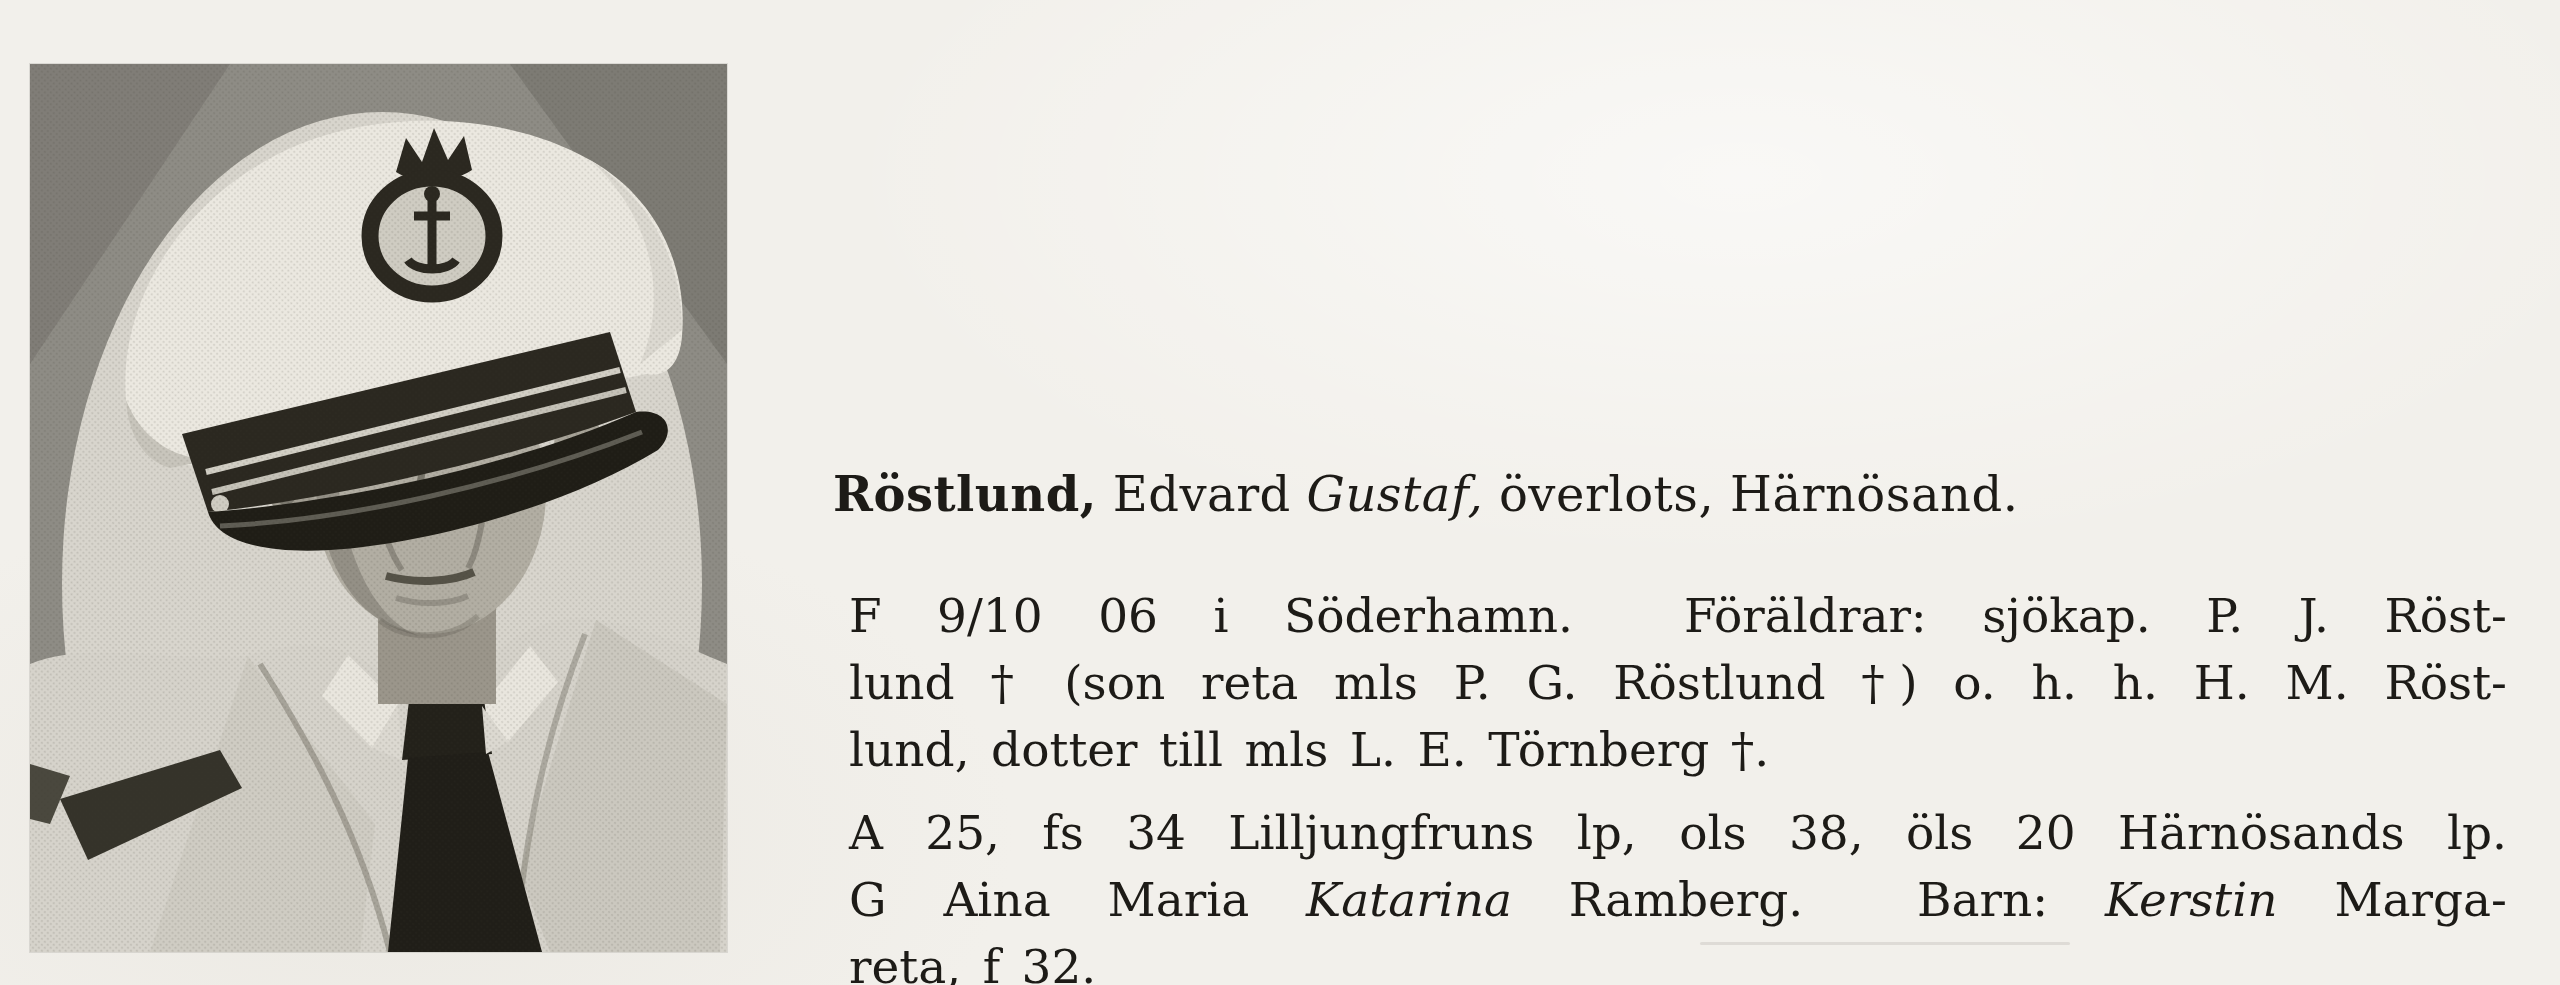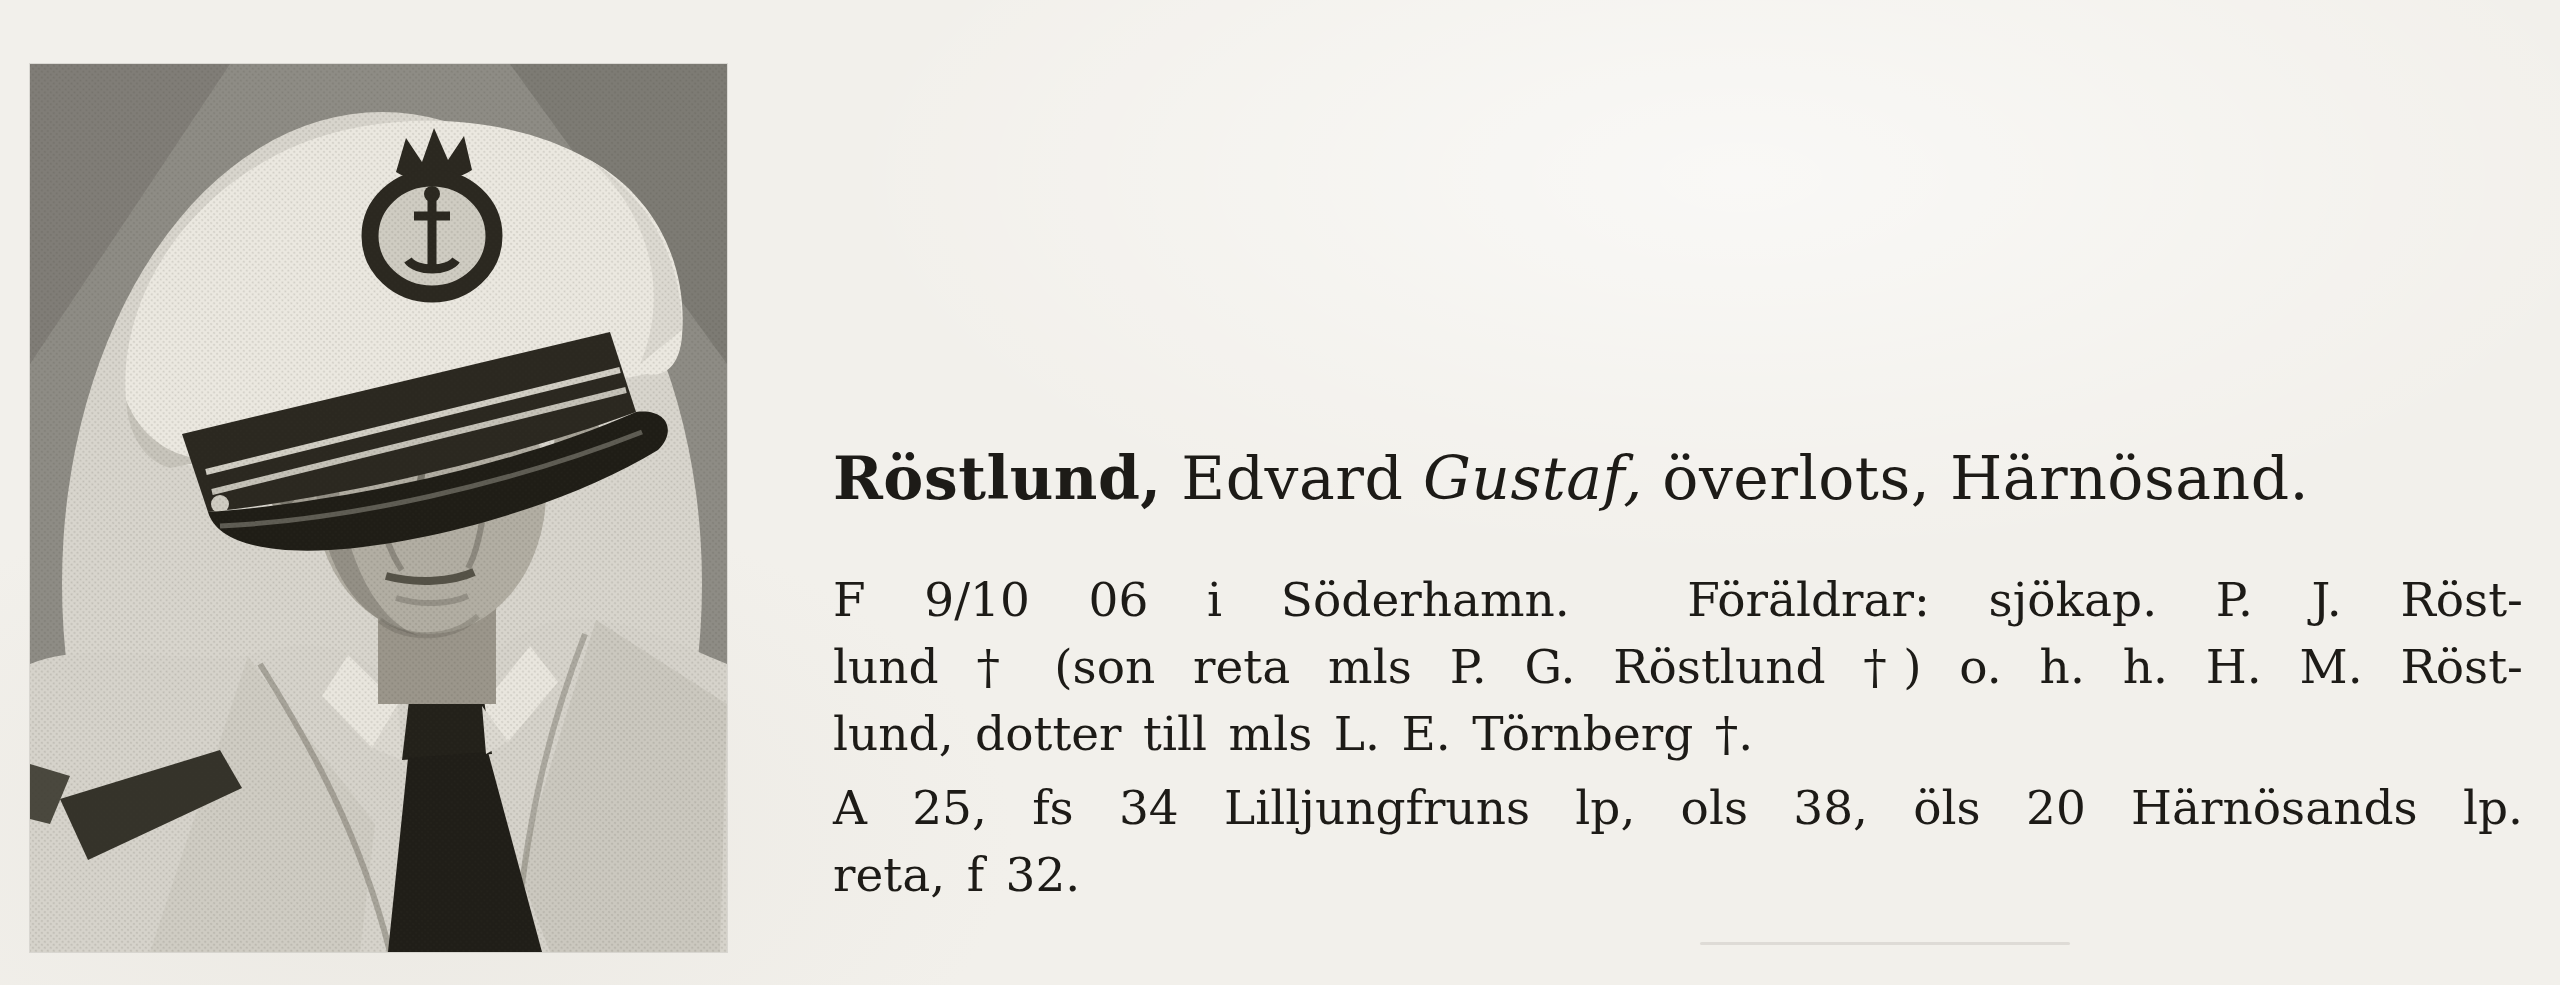--- a/index.html
+++ b/index.html
@@ -16,26 +16,26 @@
   }
   .portrait{
     position:absolute;left:30px;top:64px;width:697px;height:888px;margin:0;
     box-shadow:0 0 0 1px rgba(90,88,80,0.15);
   }
   .portrait svg{display:block;width:100%;height:100%;}
   .entry{
     position:absolute;left:833px;top:438px;width:1690px;
   }
   .heading{
-    font-size:60px;line-height:80px;font-weight:normal;margin:0 0 48px 0;
+    font-size:48px;line-height:80px;font-weight:normal;margin:16px 0 48px 0;
     white-space:nowrap;letter-spacing:0.5px;
   }
   .b{font-weight:bold;}
   .i{font-style:italic;}
-  .para{margin:0;}
+  .para{margin:16px;}
   .ln{
     display:block;font-size:47px;line-height:67px;
     text-align:justify;text-align-last:justify;
     word-spacing:0.14em;
   }
   .ln.last{text-align:left;text-align-last:left;}
   .para2{margin-top:7px;}
   .scan-artifact{
     position:absolute;left:1700px;top:942px;width:370px;height:3px;
     background:rgba(120,115,103,0.16);border-radius:2px;
@@ -131,19 +131,20 @@
     <h1 class="heading"><span class="b">Röstlund,</span><span> Edvard </span><span class="i">Gustaf,</span><span> överlots, Härnösand.</span></h1>
 
     <p class="para para1">
       <span class="ln">F 9/10 06 i Söderhamn.&nbsp; Föräldrar: sjökap. P. J. Röst-</span>
       <span class="ln">lund † (son reta mls P. G. Röstlund †) o. h. h. H. M. Röst-</span>
       <span class="ln last">lund, dotter till mls L. E. Törnberg †.</span>
     </p>
 
     <p class="para para2">
       <span class="ln">A 25, fs 34 Lilljungfruns lp, ols 38, öls 20 Härnösands lp.</span>
+      <span class="ln"><span>G Aina Maria </span><span class="i">Katarina</span><span> Ramberg.&nbsp; Barn: </span><span class="i">Kerstin</span><span> Marga-</span></span>
       <span class="ln last">reta, f 32.</span>
     </p>
   </section>
 
   <div class="scan-artifact"></div>
 
 </div>
 
 </body></html>

